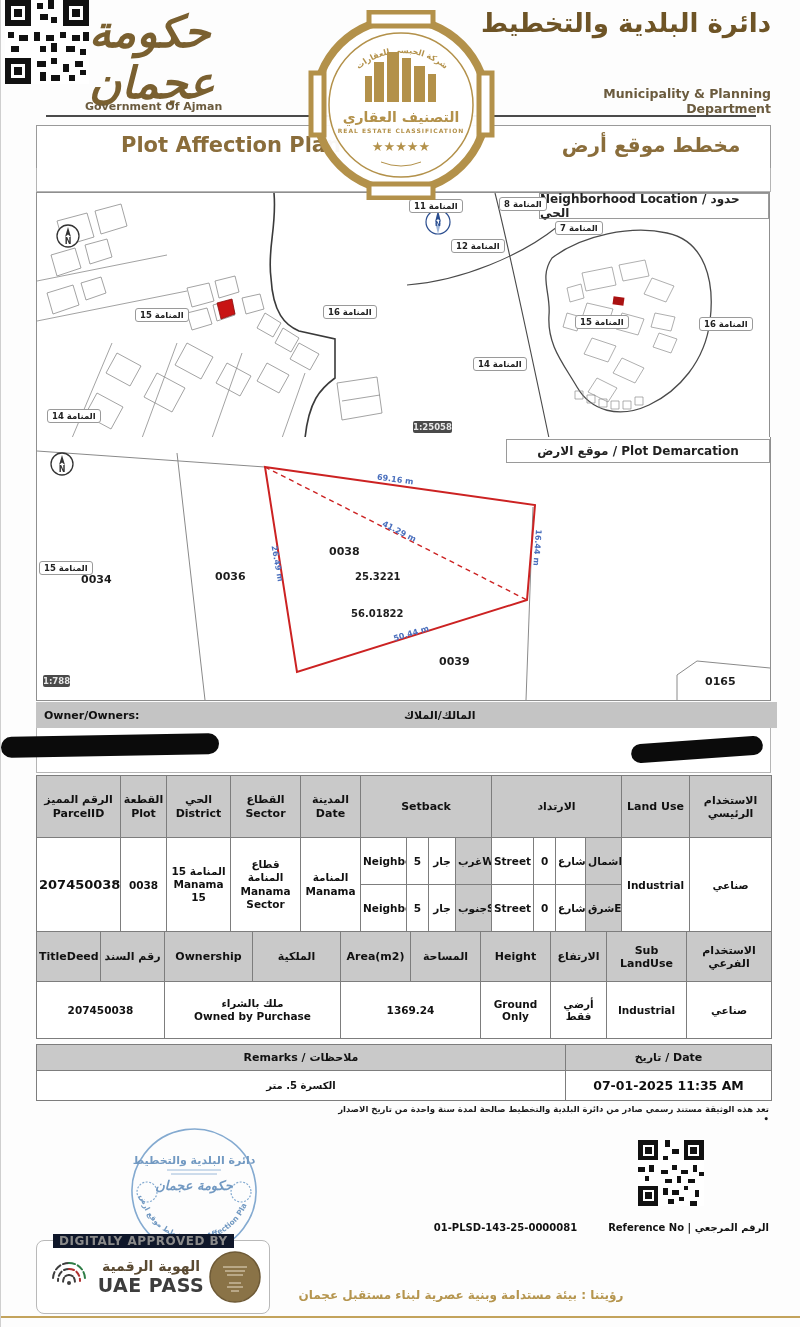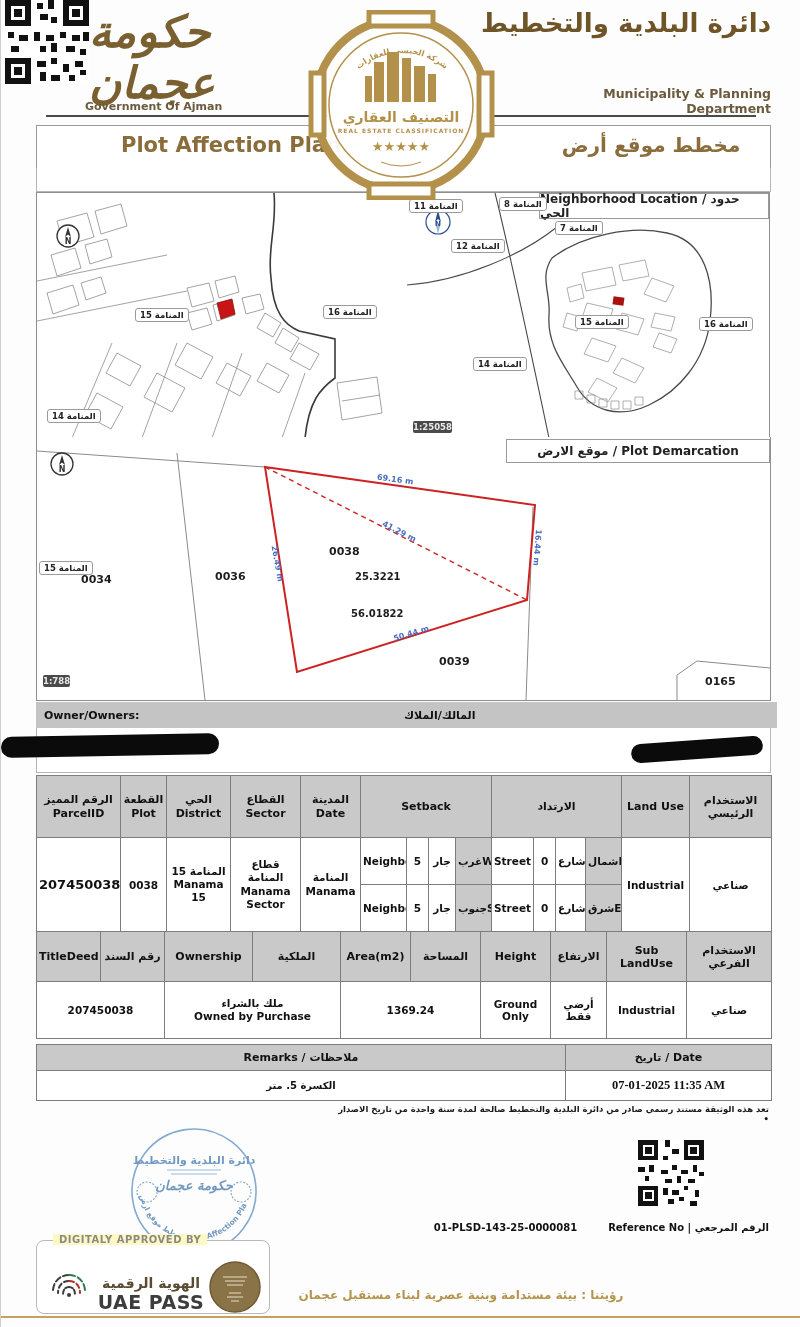--- a/index.html
+++ b/index.html
@@ -338,21 +338,21 @@
         <col style="width:529px">
         <col style="width:206px">
       </colgroup>
     <tbody>
         <tr style="height:26px;">
       <th>Remarks / ملاحظات</th>
       <th>تاريخ / Date</th>
     </tr>
     <tr style="height:30px;">
       <td style="font-size:10px;">الكسرة 5. متر</td>
-      <td style="font-size:12.5px;font-family:Liberation Serif, serif;">07-01-2025 11:35 AM</td>
+      <td style="font-size:12.5px;">07-01-2025 11:35 AM</td>
     </tr>
   </tbody>
     </table>
 
   <div class="abs notetxt" style="left:330px;top:1104px;width:438px;text-align:right;direction:rtl;">
     <span>تعد هذه الوثيقة مستند رسمي صادر من دائرة البلدية والتخطيط صالحة لمدة سنة واحدة من تاريخ الاصدار</span>
     <span>•</span>
   </div>
 
   <svg class="abs" style="left:118px;top:1118px;opacity:0.85;" width="150" height="150" viewBox="0 0 150 150">
@@ -404,22 +404,22 @@
         <rect x="18" y="25" width="2" height="2"></rect>
         <rect x="23" y="27" width="3" height="2"></rect>
     </g>
   </svg>
   <div class="abs" style="left:380px;top:1222px;width:388px;display:flex;justify-content:flex-end;gap:20px;align-items:baseline;">
     <span style="font-size:10px;font-weight:bold;color:#111;">01-PLSD-143-25-0000081</span>
     <span style="font-size:10px;font-weight:bold;color:#111;margin-left:11px;">Reference No | الرقم المرجعي</span>
   </div>
 
   <div class="abs" style="left:35px;top:1240px;width:232px;height:72px;border:1.5px solid #b9b9b9;border-radius:8px;background:#fff;">
-    <div class="abs" style="left:16px;top:-7px;background:#fef9c3;padding:0 6px;font-size:10px;font-weight:bold;color:#8a8a8a;letter-spacing:0.5px;">DIGITALY APPROVED BY</div>
-    <div style="display:flex;align-items:flex-end;height:100%;padding:0 8px;gap:0;">
+    <div class="abs" style="left:16px;top:-7px;background:#0f172a;padding:0 6px;font-size:12px;font-weight:bold;color:#8a8a8a;letter-spacing:0.5px;">DIGITALY APPROVED BY</div>
+    <div style="display:flex;align-items:center;height:100%;padding:0 8px;gap:0;">
       <svg width="48" height="48" viewBox="0 0 48 48">
         <g fill="none" stroke="#3d3d3d" stroke-width="2" stroke-linecap="round">
           <path d="M24,10 C14,10 8,18 8,26" stroke-dasharray="6,3"></path>
           <path d="M24,16 C17,16 13,21 13,28" stroke-dasharray="5,3"></path>
           <path d="M24,22 C20,22 18,25 18,30" stroke-dasharray="4,2"></path>
           <path d="M24,10 C34,10 40,18 40,26" stroke="#2e7d46" stroke-dasharray="6,3"></path>
           <path d="M24,16 C31,16 35,21 35,28" stroke="#b03030" stroke-dasharray="5,3"></path>
           <path d="M24,22 C28,22 30,25 30,30" stroke-dasharray="4,2"></path>
           <circle cx="24" cy="30" r="2" fill="#3d3d3d" stroke="none"></circle>
         </g>

